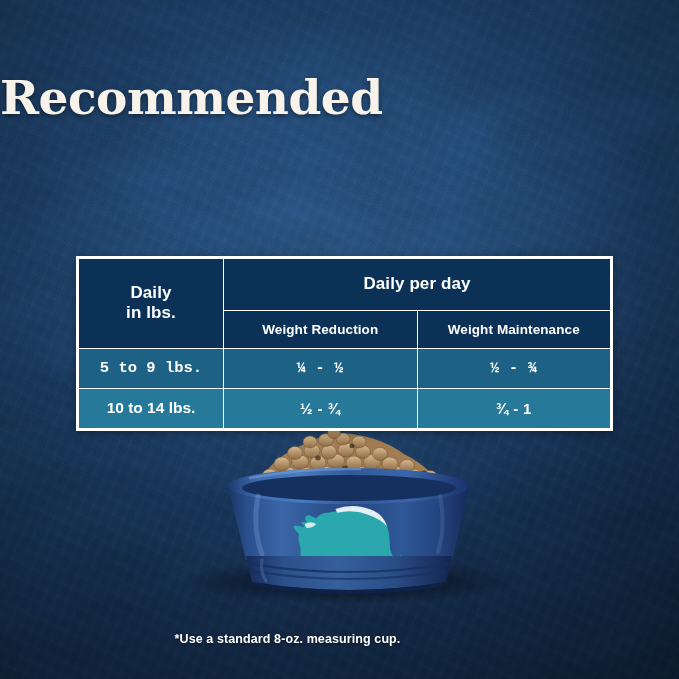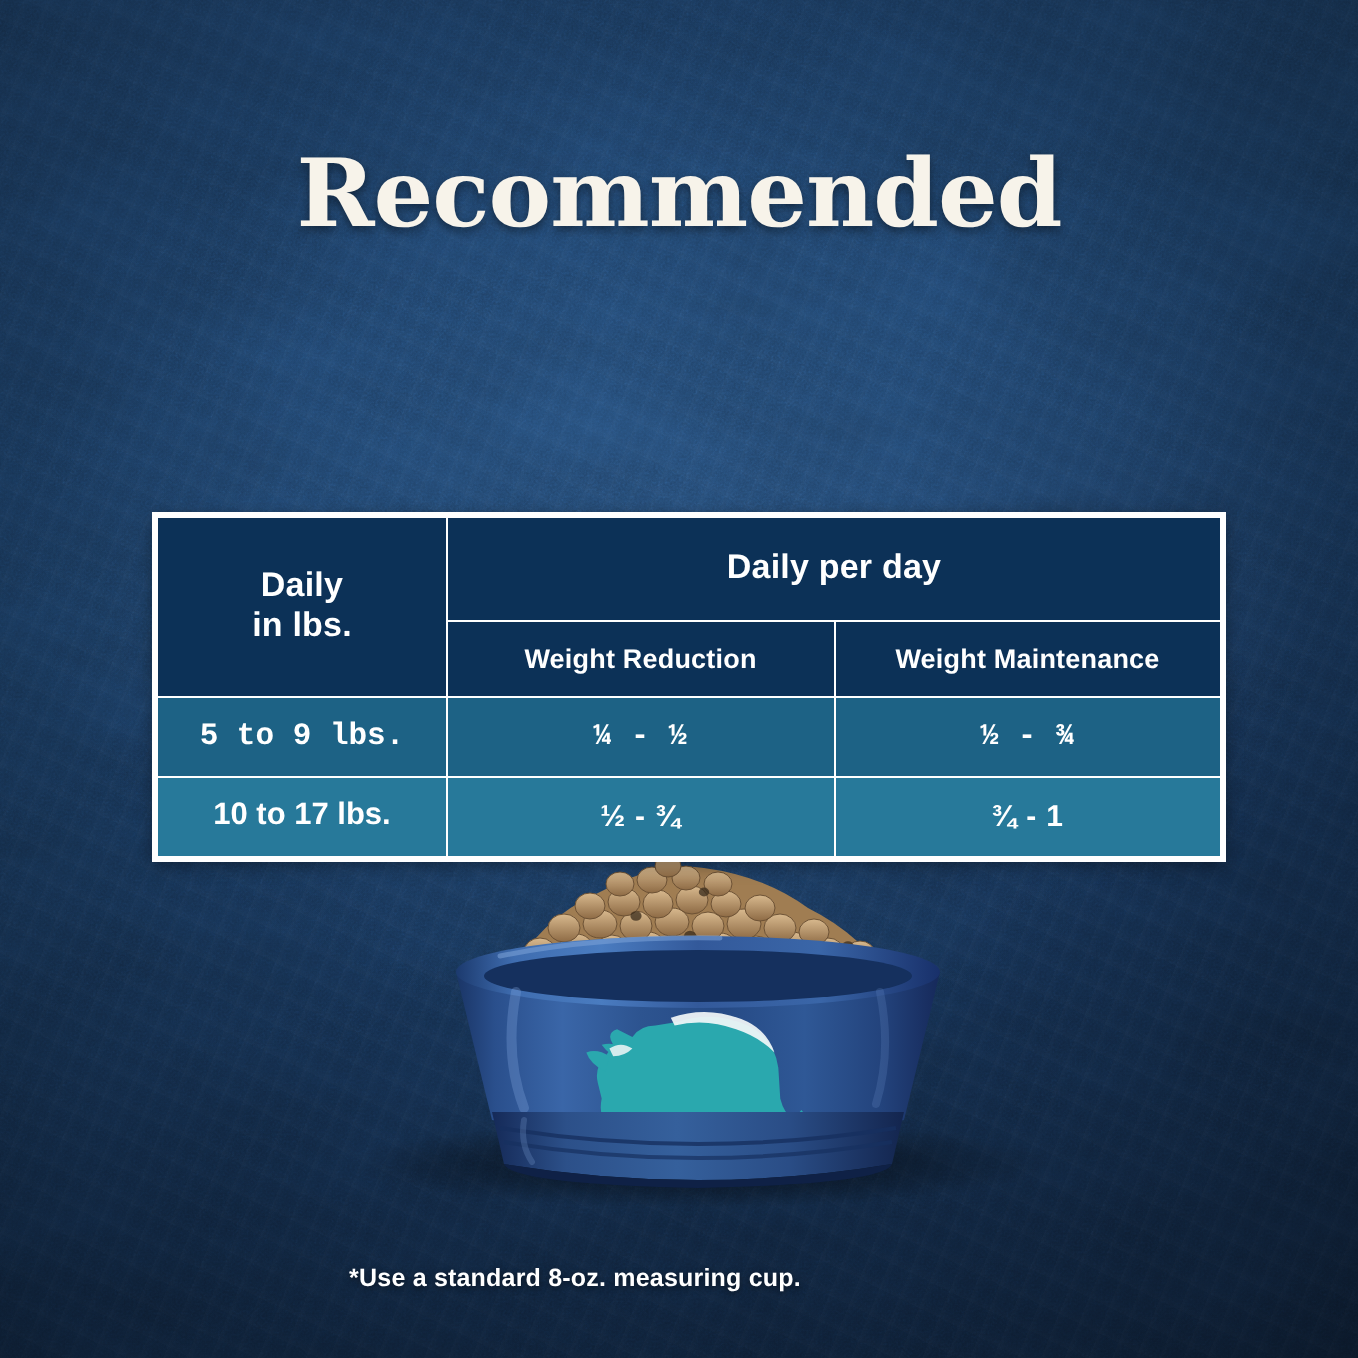--- a/index.html
+++ b/index.html
@@ -37,21 +37,20 @@
   #vignette {
     position:absolute; inset:0;
     pointer-events:none;
     background:radial-gradient(ellipse 80% 75% at 50% 45%, rgba(0,0,0,0) 40%, rgba(0,0,0,0.42) 100%);
   }
 
   
   #title {
     position:absolute;
     top:72px; left:0; width:679px;
-    text-align:center;
     z-index:5;
   }
   #title .line {
     display:block;
     font-family:"DejaVu Serif", serif;
     font-weight:bold;
     color:#f7f3ea;
     letter-spacing:-0.5px;
     text-shadow:0 2px 5px rgba(0,0,0,0.45);
     line-height:1.10;
@@ -153,21 +152,21 @@
         <tr>
           <td class="hdr hdr-sub col-mid">Weight Reduction</td>
           <td class="hdr hdr-sub col-right">Weight Maintenance</td>
         </tr>
         <tr class="row1">
           <td class="lbl">5 to 9 lbs.</td>
           <td class="frac">¼ - ½</td>
           <td class="frac">½ - ¾</td>
         </tr>
         <tr class="row2">
-          <td class="lbl">10 to 17 lbs.</td>
+          <td class="lbl">10 to 14 lbs.</td>
           <td class="frac">½ - ¾</td>
           <td class="frac">¾ - 1</td>
         </tr>
       </tbody>
     </table>
   </div>
 
   <svg id="bowl-scene" viewBox="0 0 679 185">
     <defs>
       <linearGradient id="bowlBody" x1="0" y1="0" x2="1" y2="0">

